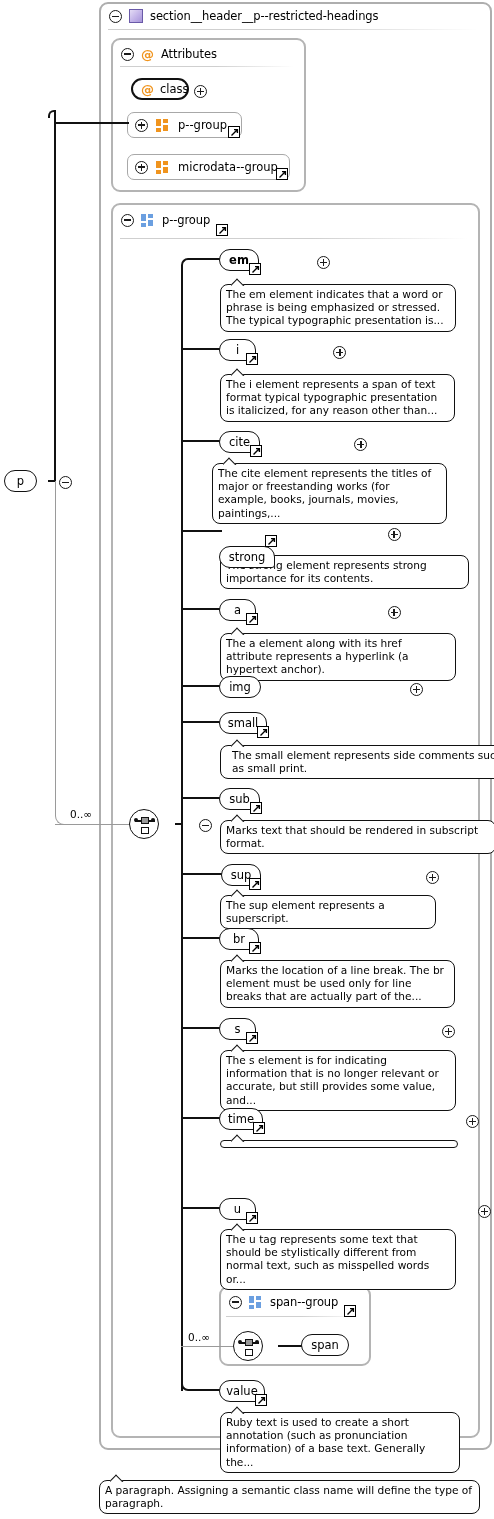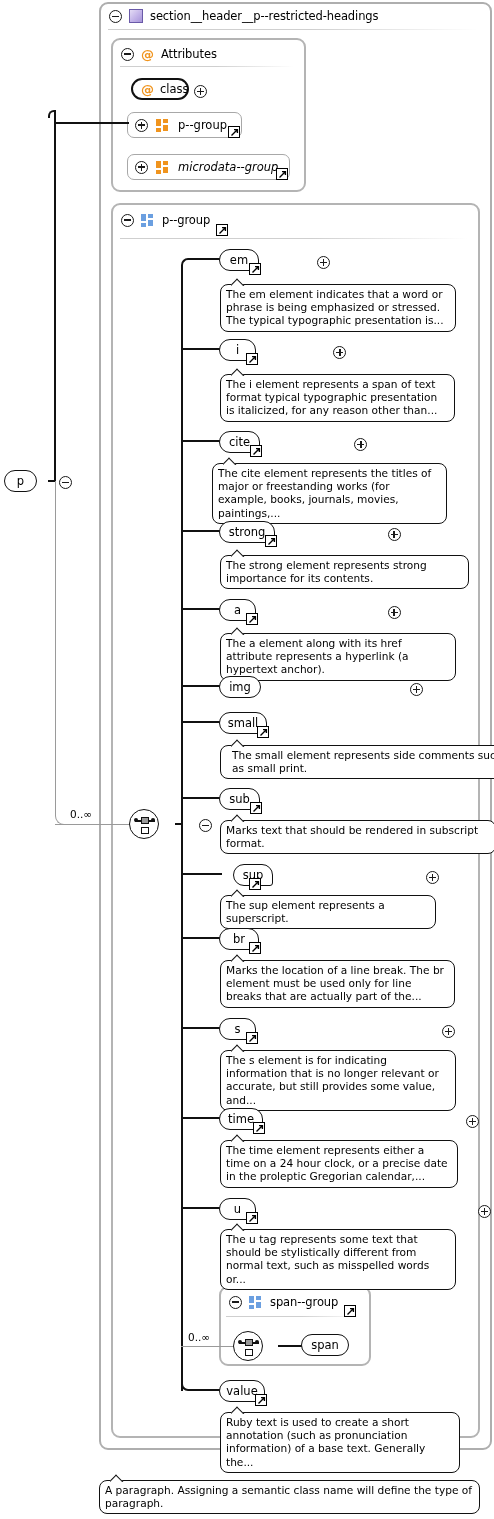--- a/index.html
+++ b/index.html
@@ -283,21 +283,21 @@
       </span>
     <span>p--group</span>
   </div>
   <span class="lnk" style="left:228px; top:126px;">
     <svg width="9" height="9" viewBox="0 0 9 9">
         <path d="M1.5 7.5 L7 2 M4 1.6 H7.4 V5" stroke="#000" stroke-width="1.4" fill="none"></path>
       </svg>
   </span>
 
   
-  <div class="gnode" style="left:127px; top:154px; width:163px;font-style:italic;">
+  <div class="gnode" style="left:127px; top:154px; width:163px;">
     <span class="circ plus"></span>
     <span class="icon-grp orange">
         <i></i>
         <i></i>
         <i></i>
         <i></i>
       </span>
     <span>microdata--group</span>
   </div>
   <span class="lnk" style="left:276px; top:168px;">
@@ -359,21 +359,21 @@
   <div class="ln v" style="left:181px; top:266px; height:1125px;"></div>
   <div class="corner" style="left:181px; top:258px; width:10px; height:10px; border-width:2px 0 0 2px; border-radius:7px 0 0 0;"></div>
   <div class="corner" style="left:181px; top:1381px; width:10px; height:10px; border-width:0 0 2px 2px; border-radius:0 0 0 7px;"></div>
 
   
   
   
 
   
   <div class="ln h" style="left:189px; top:258px; width:33px;"></div>
-  <div class="node hasbadge" style="left:219px; top:249px; width:40px;">
+  <div class="node hasbadge" style="left:219px; top:249px; width:40px;font-weight:bold;">
     <span>em</span>
   </div>
   <span class="lnk" style="left:249px; top:263px;">
     <svg width="9" height="9" viewBox="0 0 9 9">
         <path d="M1.5 7.5 L7 2 M4 1.6 H7.4 V5" stroke="#000" stroke-width="1.4" fill="none"></path>
       </svg>
   </span>
   <span class="circ plus abs" style="left:263px; top:254px;"></span>
   <div class="anno" style="left:220px; top:284px; width:236px;">
     <span class="tip"></span>
@@ -407,21 +407,21 @@
       </svg>
   </span>
   <span class="circ plus abs" style="left:264px; top:436px;"></span>
   <div class="anno" style="left:212px; top:463px; width:235px;">
     <span class="tip"></span>
     <span>The cite element represents the titles of major or freestanding works (for example, books, journals, movies, paintings,...</span>
   </div>
 
   
   <div class="ln h" style="left:181px; top:530px; width:41px;"></div>
-  <div class="node hasbadge" style="left:219px; top:521px; width:56px;">
+  <div class="node hasbadge" style="left:219px; top:546px; width:56px;">
     <span>strong</span>
   </div>
   <span class="lnk" style="left:265px; top:535px;">
     <svg width="9" height="9" viewBox="0 0 9 9">
         <path d="M1.5 7.5 L7 2 M4 1.6 H7.4 V5" stroke="#000" stroke-width="1.4" fill="none"></path>
       </svg>
   </span>
   <span class="circ plus abs" style="left:279px; top:526px;"></span>
   <div class="anno" style="left:220px; top:555px; width:249px;">
     <span class="tip"></span>
@@ -476,21 +476,21 @@
         <path d="M1.5 7.5 L7 2 M4 1.6 H7.4 V5" stroke="#000" stroke-width="1.4" fill="none"></path>
       </svg>
   </span>
   <div class="anno" style="left:220px; top:820px; width:276px;">
     <span class="tip"></span>
     <span>Marks text that should be rendered in subscript format.</span>
   </div>
 
   
   <div class="ln h" style="left:181px; top:873px; width:41px;"></div>
-  <div class="node hasbadge" style="left:233px; top:864px; width:40px;">
+  <div class="node hasbadge" style="left:221px; top:864px; width:40px;">
     <span>sup</span>
   </div>
   <span class="lnk" style="left:249px; top:878px;">
     <svg width="9" height="9" viewBox="0 0 9 9">
         <path d="M1.5 7.5 L7 2 M4 1.6 H7.4 V5" stroke="#000" stroke-width="1.4" fill="none"></path>
       </svg>
   </span>
   <span class="circ plus abs" style="left:263px; top:869px;"></span>
   <div class="anno" style="left:220px; top:895px; width:216px;">
     <span class="tip"></span>
@@ -534,21 +534,20 @@
     <span>time</span>
   </div>
   <span class="lnk" style="left:253px; top:1122px;">
     <svg width="9" height="9" viewBox="0 0 9 9">
         <path d="M1.5 7.5 L7 2 M4 1.6 H7.4 V5" stroke="#000" stroke-width="1.4" fill="none"></path>
       </svg>
   </span>
   <span class="circ plus abs" style="left:267px; top:1113px;"></span>
   <div class="anno" style="left:220px; top:1140px; width:238px;">
     <span class="tip"></span>
-    <span>The time element represents either a time on a 24 hour clock, or a precise date in the proleptic Gregorian calendar,...</span>
   </div>
 
   
   <div class="ln h" style="left:181px; top:1207px; width:41px;"></div>
   <div class="node hasbadge" style="left:219px; top:1198px; width:37px;">
     <span>u</span>
   </div>
   <span class="lnk" style="left:246px; top:1212px;">
     <svg width="9" height="9" viewBox="0 0 9 9">
         <path d="M1.5 7.5 L7 2 M4 1.6 H7.4 V5" stroke="#000" stroke-width="1.4" fill="none"></path>

